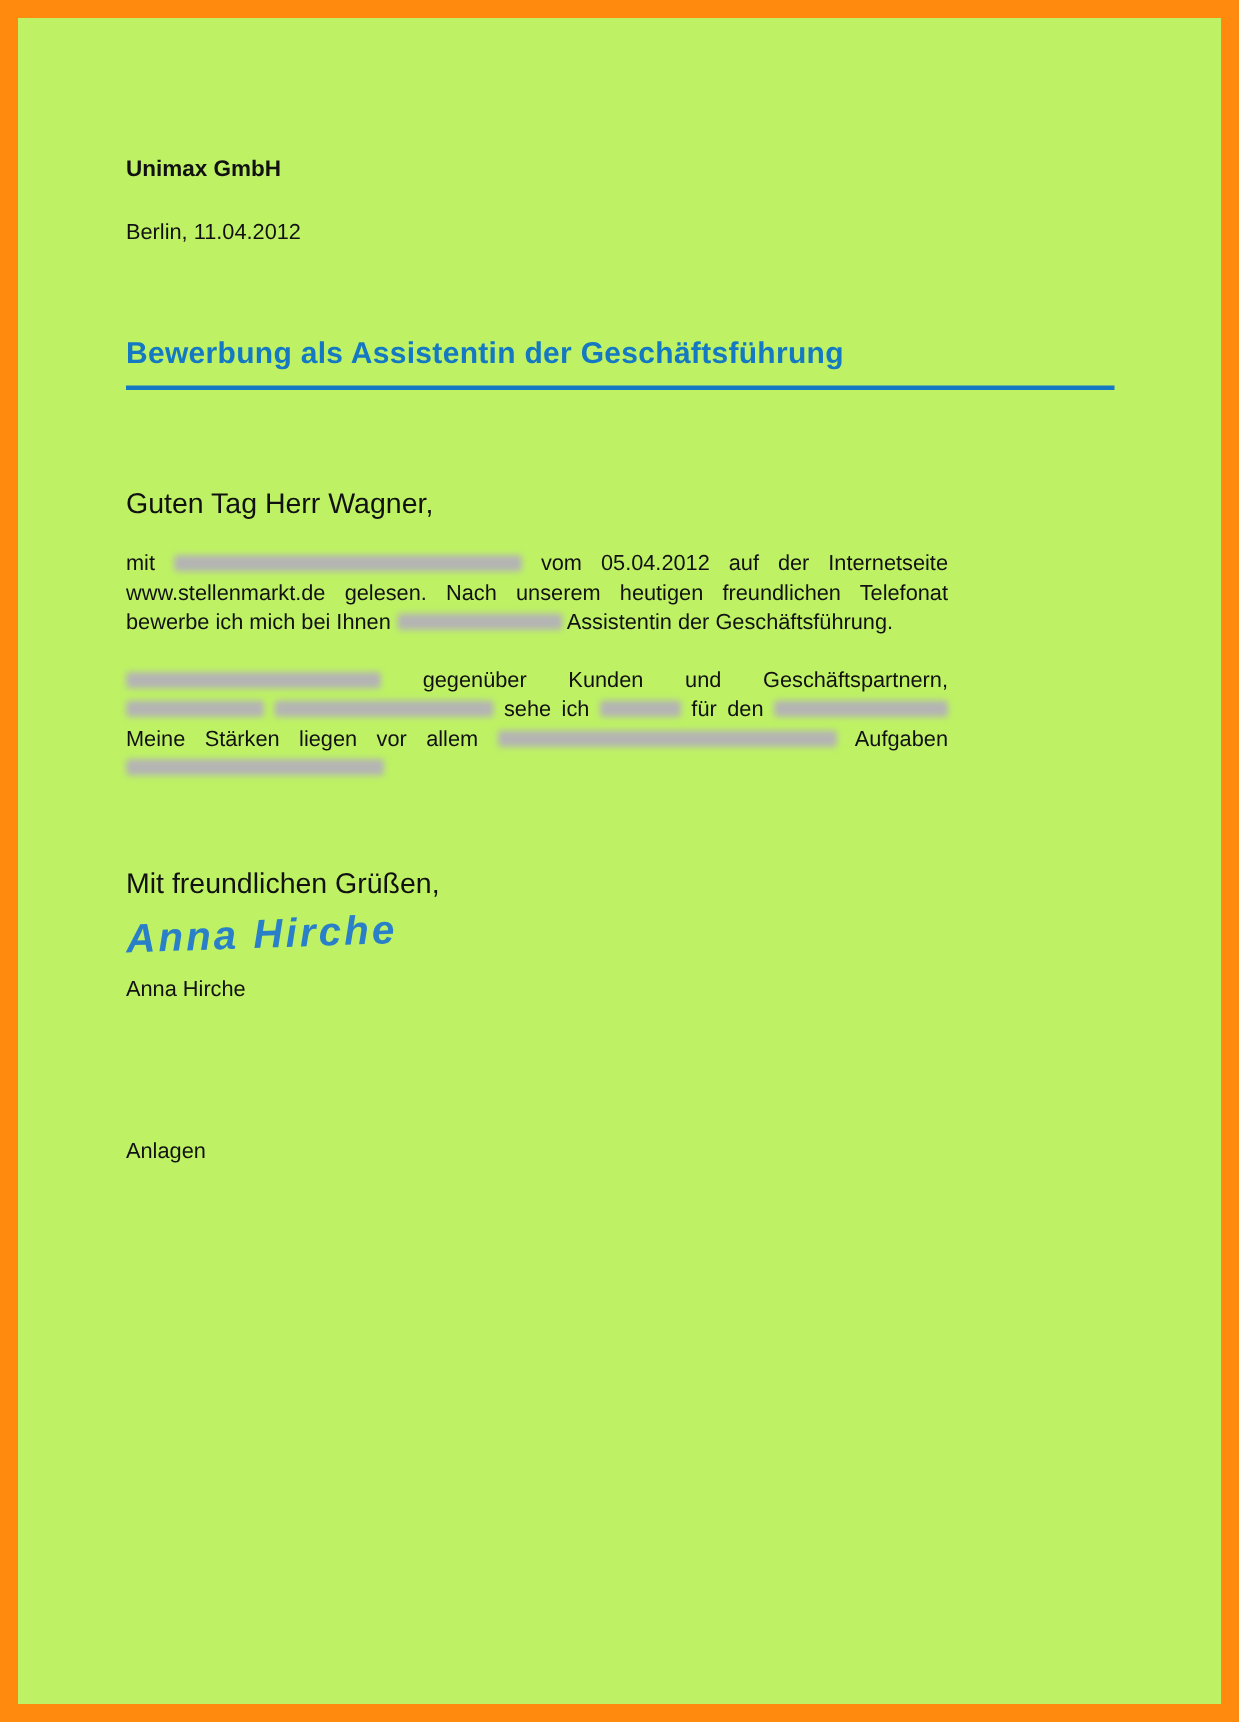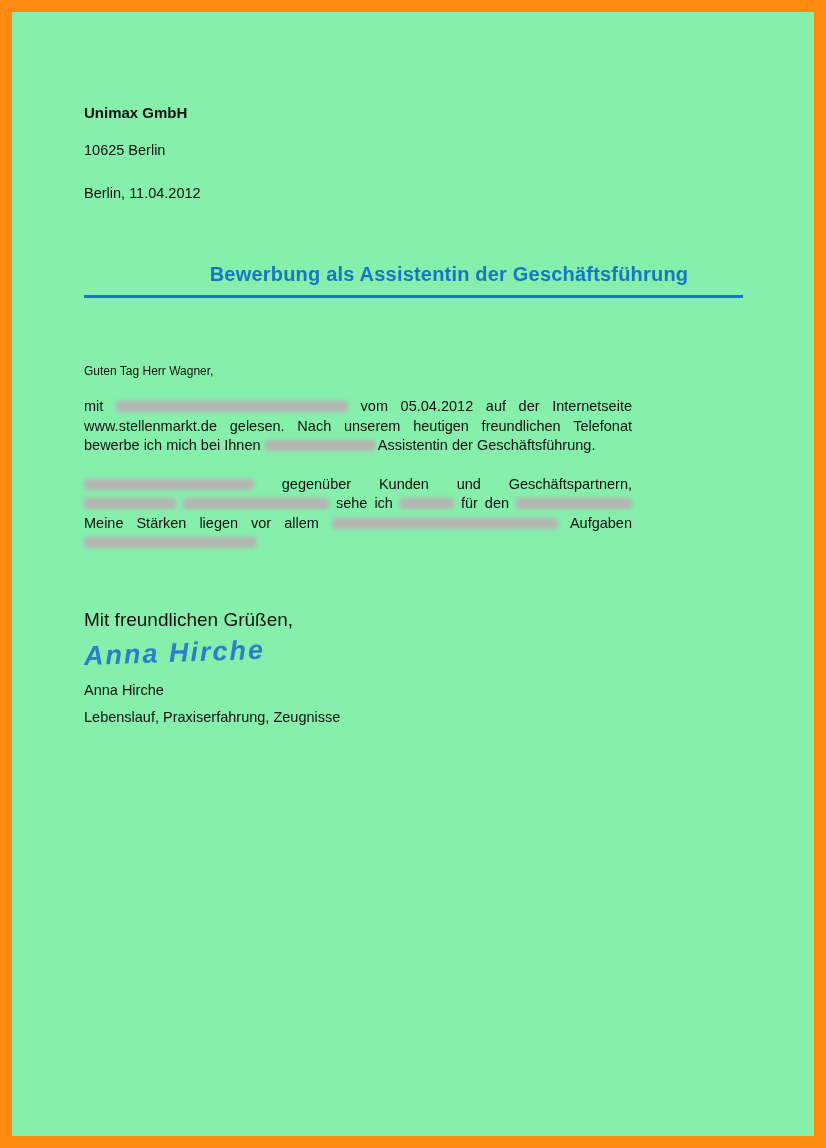--- a/index.html
+++ b/index.html
@@ -6,21 +6,21 @@
   body {
     width: 826px;
     height: 1148px;
     background: #ff8a0e;
     font-family: "Liberation Sans", sans-serif;
     position: relative;
   }
   .page {
     position: absolute;
     left: 12px; top: 12px; right: 12px; bottom: 12px;
-    background: #86efac;
+    background: #bef264;
     box-sizing: border-box;
     padding: 92px 0 0 72px;
     overflow: hidden;
   }
   .company {
     font-size: 15px;
     font-weight: bold;
     color: #111;
     margin: 0 0 20px 0;
   }
@@ -34,34 +34,33 @@
     margin: 26px 0 0 0;
     font-size: 14.5px;
     color: #111;
   }
   .subject {
     margin: 62px 0 0 0;
     font-size: 20px;
     font-weight: bold;
     color: #1479c2;
     letter-spacing: 0.2px;
-    text-align: center;
   }
   .rule {
     margin-top: 9px;
     width: 659px;
     height: 3px;
     background: #1479c2;
   }
   .body-col {
     width: 560px;
   }
   .salutation {
     margin: 66px 0 0 0;
-    font-size: 12px;
+    font-size: 19px;
     color: #111;
   }
   .par {
     margin: 19px 12px 0 0;
     font-size: 14.5px;
     line-height: 19.5px;
     color: #111;
     text-align: justify;
   }
   .redact {
@@ -106,21 +105,20 @@
   }
 </style>
 </head>
 <body>
 
 <div class="page">
 
   <p class="company">Unimax GmbH</p>
 
   <div class="recipient" id="recipient">
-      <p>10625 Berlin</p>
     </div>
 
   <p class="date">Berlin, 11.04.2012</p>
 
   <h1 class="subject">Bewerbung als Assistentin der Geschäftsführung</h1>
 
   <div class="rule"></div>
 
   <div class="body-col">
 
@@ -130,18 +128,18 @@
         <p class="par">mit <span class="redact" style="width: 232px;"></span> vom 05.04.2012 auf der Internetseite www.stellenmarkt.de gelesen. Nach unserem heutigen freundlichen Telefonat bewerbe ich mich bei Ihnen <span class="redact" style="width: 110px;"></span> Assistentin der Geschäftsführung.</p>
         <p class="par"><span class="redact" style="width: 170px;"></span> gegenüber Kunden und Geschäftspartnern, <span class="redact" style="width: 92px;"></span> <span class="redact" style="width: 146px;"></span> sehe ich <span class="redact" style="width: 54px;"></span> für den <span class="redact" style="width: 116px;"></span> Meine Stärken liegen vor allem <span class="redact" style="width: 226px;"></span> Aufgaben <span class="redact" style="width: 172px;"></span></p>
       </div>
 
     <p class="closing">Mit freundlichen Grüßen,</p>
 
     <div class="signature">Anna Hirche</div>
 
     <p class="signer">Anna Hirche</p>
 
+    <p class="anlagen">Anlagen</p>
 
-    <p class="enclosures">Lebenslauf, Praxiserfahrung, Zeugnisse</p>
 
   </div>
 
 </div>
 
 </body></html>

